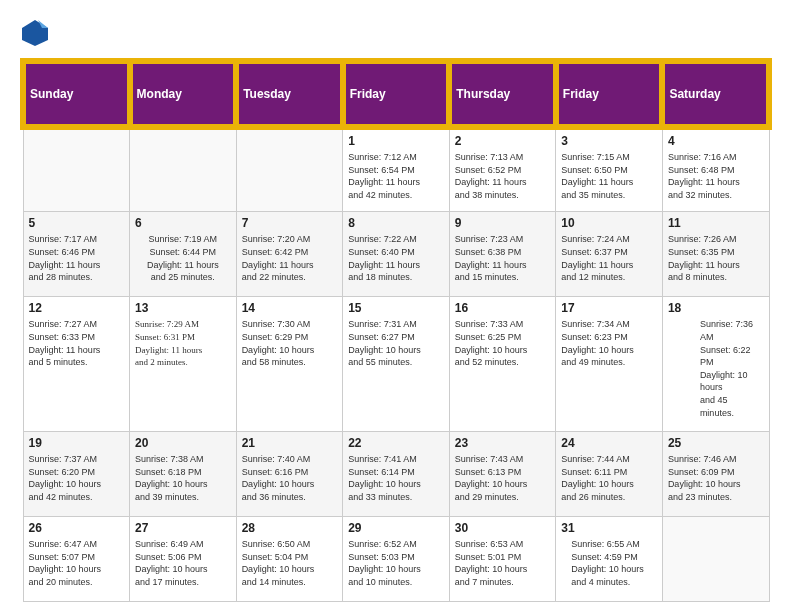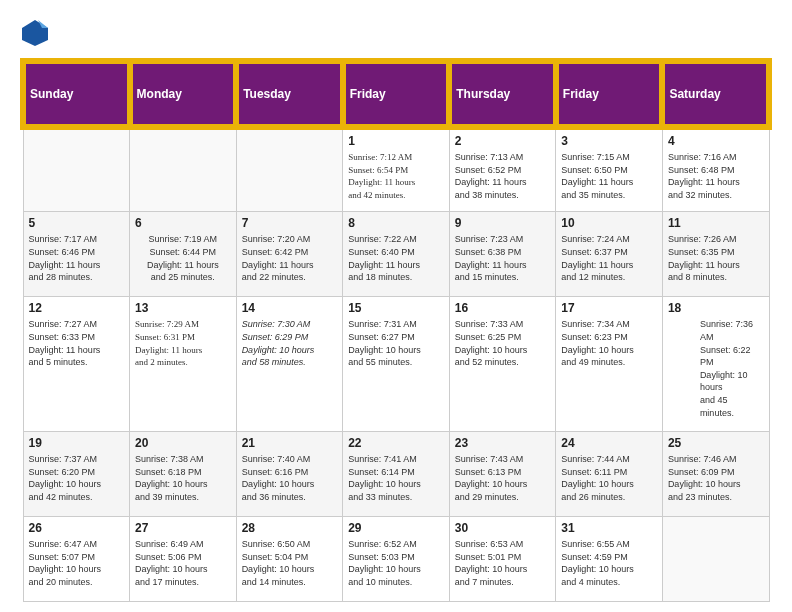--- a/index.html
+++ b/index.html
@@ -135,21 +135,21 @@
           <th>Saturday</th>
         </tr>
     </thead>
     <tbody id="cal-body">
     <tr>
           <td class="empty"></td>
           <td class="empty"></td>
           <td class="empty"></td>
           <td>
             <div class="day-num">1</div>
-            <div class="day-info" style="white-space: pre-line; font-family: Liberation Serif, serif;">Sunrise: 7:12 AM
+            <div class="day-info" style="white-space: pre-line;">Sunrise: 7:12 AM
 Sunset: 6:54 PM
 Daylight: 11 hours
 and 42 minutes.</div>
           </td>
           <td>
             <div class="day-num">2</div>
             <div class="day-info" style="white-space: pre-line;">Sunrise: 7:13 AM
 Sunset: 6:52 PM
 Daylight: 11 hours
 and 38 minutes.</div>
@@ -230,21 +230,21 @@
           </td>
           <td>
             <div class="day-num">13</div>
             <div class="day-info" style="white-space: pre-line; font-family: Liberation Serif, serif;">Sunrise: 7:29 AM
 Sunset: 6:31 PM
 Daylight: 11 hours
 and 2 minutes.</div>
           </td>
           <td>
             <div class="day-num">14</div>
-            <div class="day-info" style="white-space: pre-line; font-style: italic;">Sunrise: 7:30 AM
+            <div class="day-info" style="white-space: pre-line;">Sunrise: 7:30 AM
 Sunset: 6:29 PM
 Daylight: 10 hours
 and 58 minutes.</div>
           </td>
           <td>
             <div class="day-num">15</div>
             <div class="day-info" style="white-space: pre-line;">Sunrise: 7:31 AM
 Sunset: 6:27 PM
 Daylight: 10 hours
 and 55 minutes.</div>
@@ -353,21 +353,21 @@
           </td>
           <td>
             <div class="day-num">30</div>
             <div class="day-info" style="white-space: pre-line;">Sunrise: 6:53 AM
 Sunset: 5:01 PM
 Daylight: 10 hours
 and 7 minutes.</div>
           </td>
           <td>
             <div class="day-num">31</div>
-            <div class="day-info" style="white-space: pre-line;">Sunrise: 6:55 AM
+            <div class="day-info" style="white-space: pre-line; margin-left: 10px;">Sunrise: 6:55 AM
 Sunset: 4:59 PM
 Daylight: 10 hours
 and 4 minutes.</div>
           </td>
           <td class="empty"></td>
         </tr>
       </tbody>
   </table>
 </div>
 

